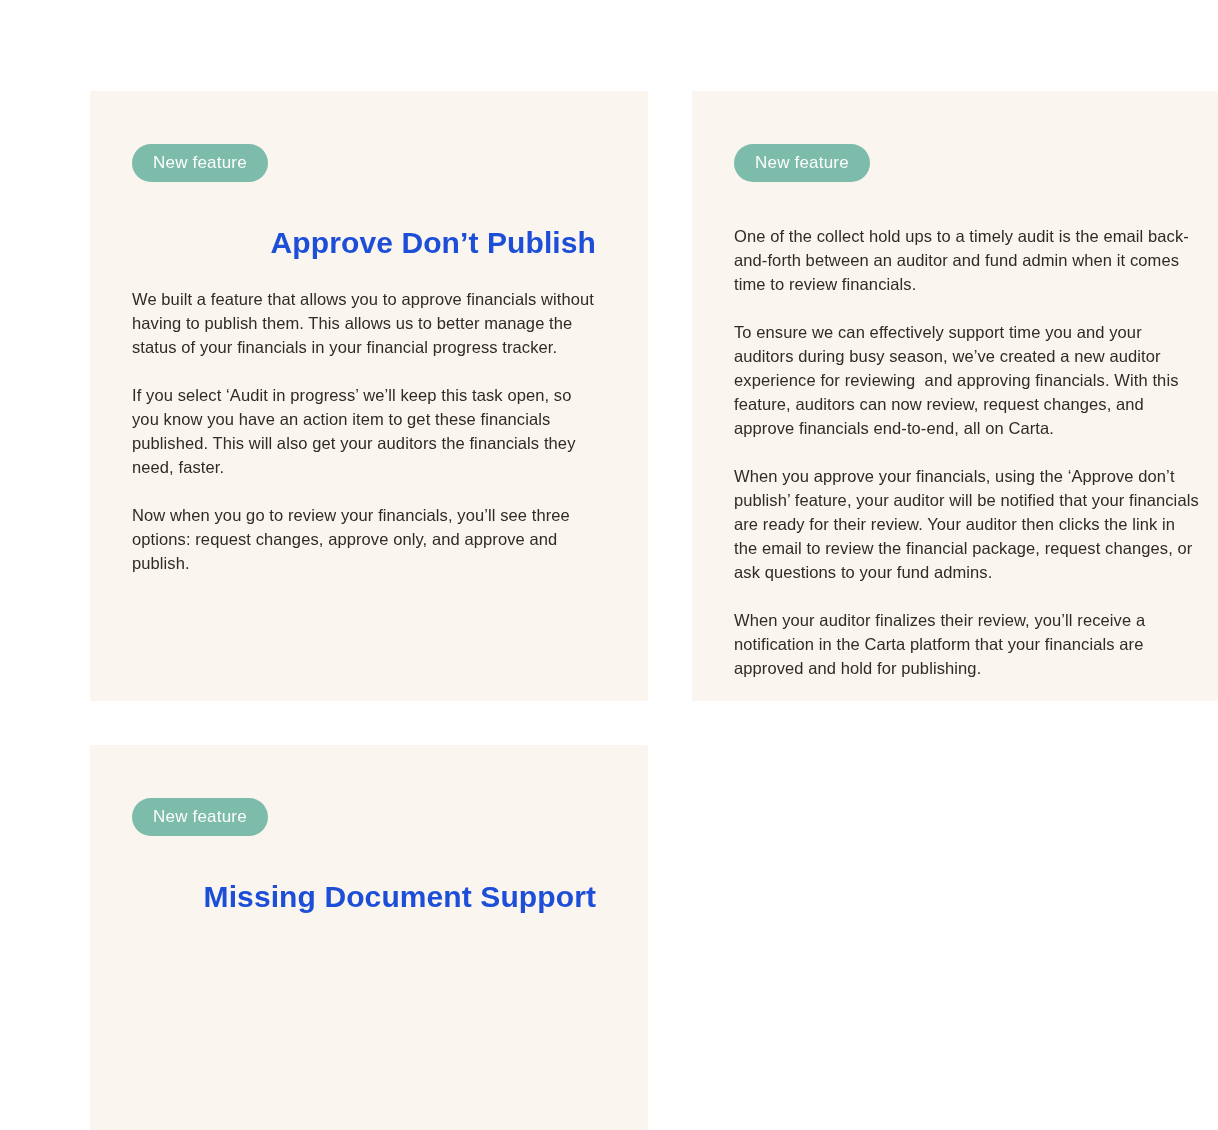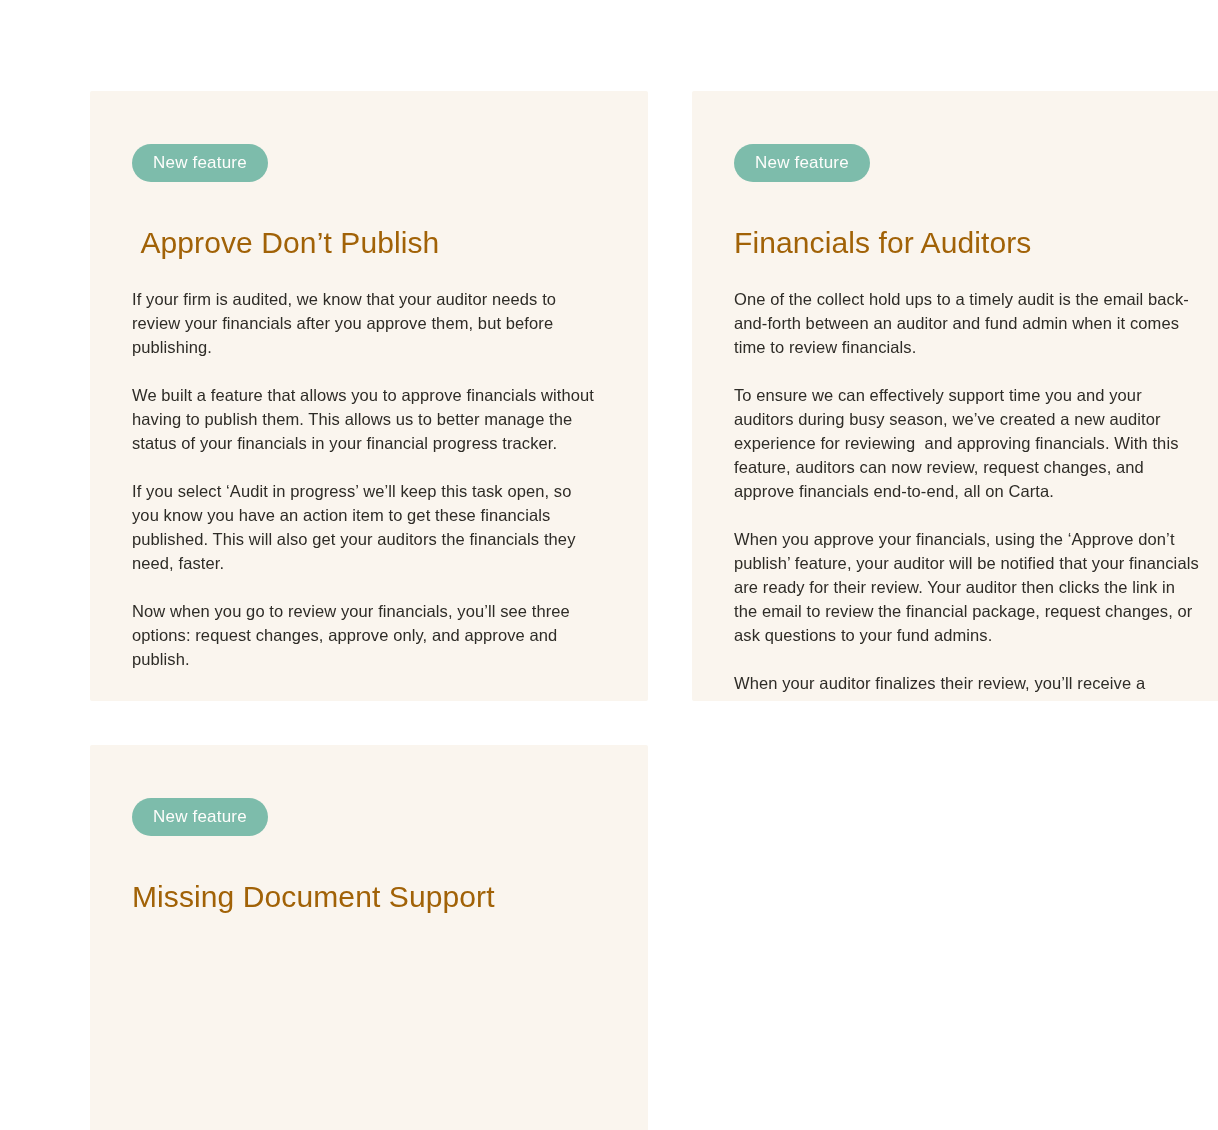--- a/index.html
+++ b/index.html
@@ -37,25 +37,26 @@
     line-height: 38px;
     height: 38px;
     padding: 0 21px;
     border-radius: 19px;
     letter-spacing: 0.2px;
     margin-bottom: 26px;
   }
   .card-title {
     font-size: 30px;
     line-height: 1.28;
-    font-weight: 400;
-    color: #a16207;
+    font-weight: 700;
+    color: #1d4ed8;
     letter-spacing: 0.1px;
     margin-bottom: 25px;
     white-space: pre-wrap;
+    text-align: right;
   }
   .card-para {
     font-size: 16.5px;
     line-height: 24px;
     letter-spacing: 0.1px;
     color: #2e2c27;
     margin-bottom: 24px;
     white-space: pre-wrap;
     max-width: 530px;
   }
@@ -63,29 +64,27 @@
 </style>
 </head>
 <body>
 
 <main class="page">
   <div class="grid">
 
     <section class="card">
       <span class="badge">New feature</span>
       <h2 class="card-title"> Approve Don’t Publish</h2>
-      <p class="card-para">If your firm is audited, we know that your auditor needs to review your financials after you approve them, but before publishing.</p>
       <p class="card-para">We built a feature that allows you to approve financials without having to publish them. This allows us to better manage the status of your financials in your financial progress tracker.</p>
       <p class="card-para">If you select ‘Audit in progress’ we’ll keep this task open, so you know you have an action item to get these financials published. This will also get your auditors the financials they need, faster.</p>
       <p class="card-para">Now when you go to review your financials, you’ll see three options: request changes, approve only, and approve and publish.</p>
     </section>
 
     <section class="card">
       <span class="badge">New feature</span>
-      <h2 class="card-title">Financials for Auditors</h2>
       <p class="card-para">One of the collect hold ups to a timely audit is the email back-and-forth between an auditor and fund admin when it comes time to review financials.</p>
       <p class="card-para">To ensure we can effectively support time you and your auditors during busy season, we’ve created a new auditor experience for reviewing  and approving financials. With this feature, auditors can now review, request changes, and approve financials end-to-end, all on Carta.</p>
       <p class="card-para">When you approve your financials, using the ‘Approve don’t publish’ feature, your auditor will be notified that your financials are ready for their review. Your auditor then clicks the link in the email to review the financial package, request changes, or ask questions to your fund admins.</p>
       <p class="card-para">When your auditor finalizes their review, you’ll receive a notification in the Carta platform that your financials are approved and hold for publishing.</p>
     </section>
 
     <section class="card">
       <span class="badge">New feature</span>
       <h2 class="card-title">Missing Document Support</h2>
     </section>

